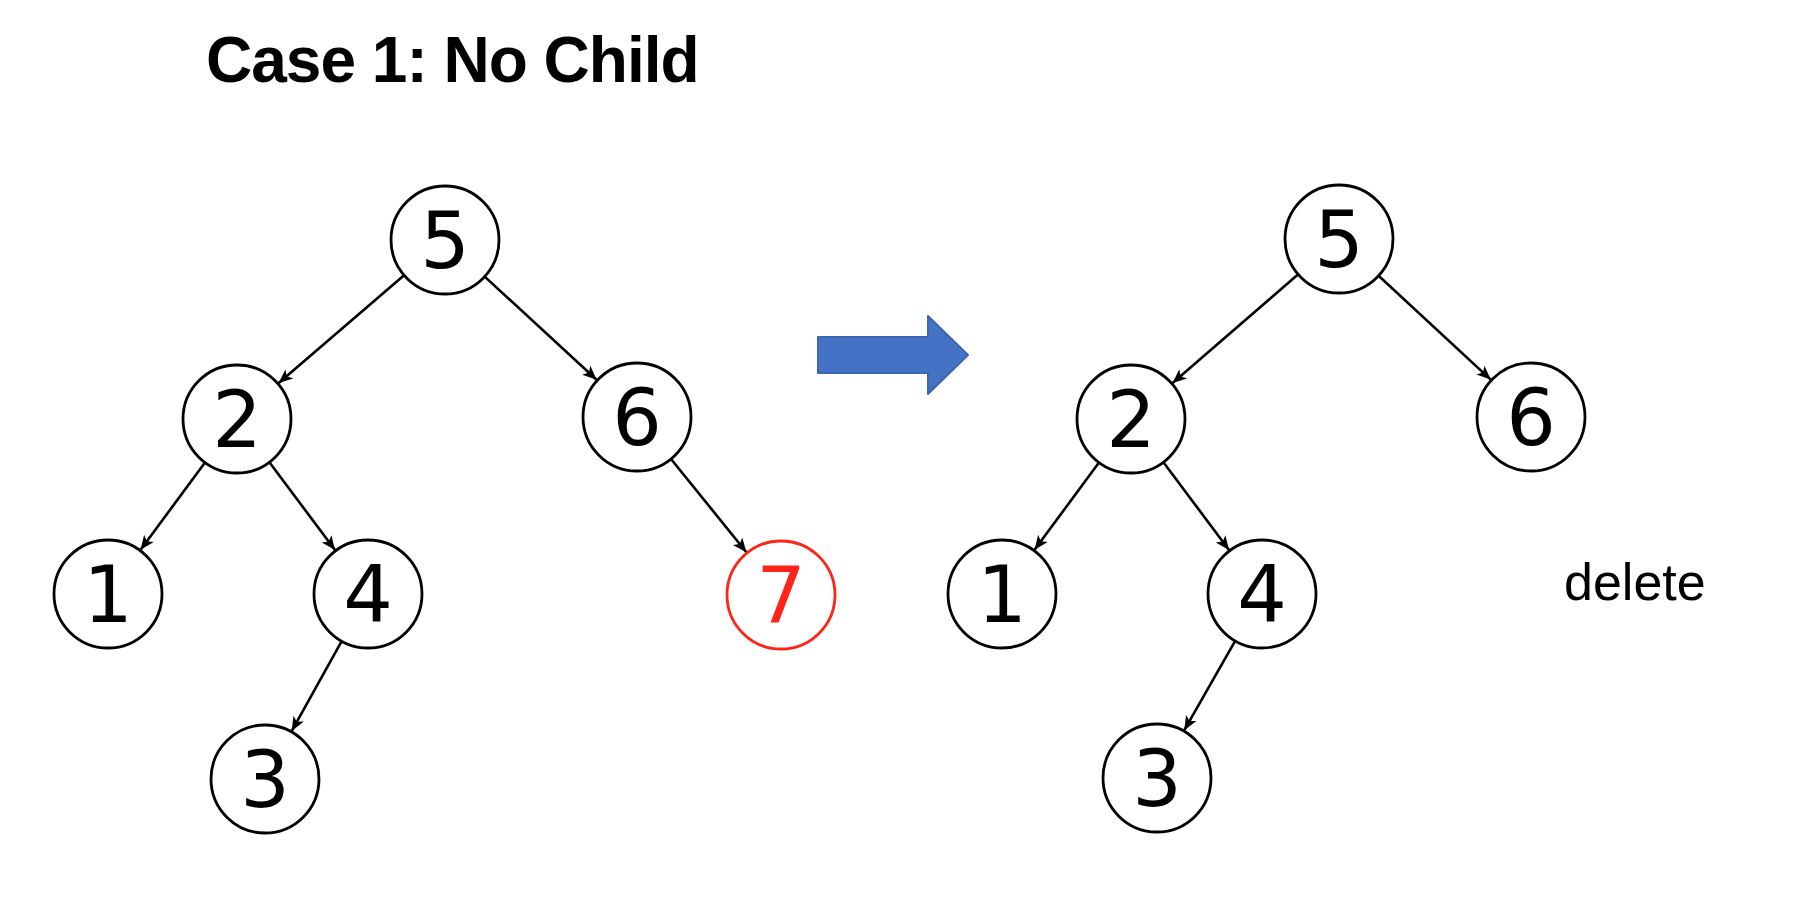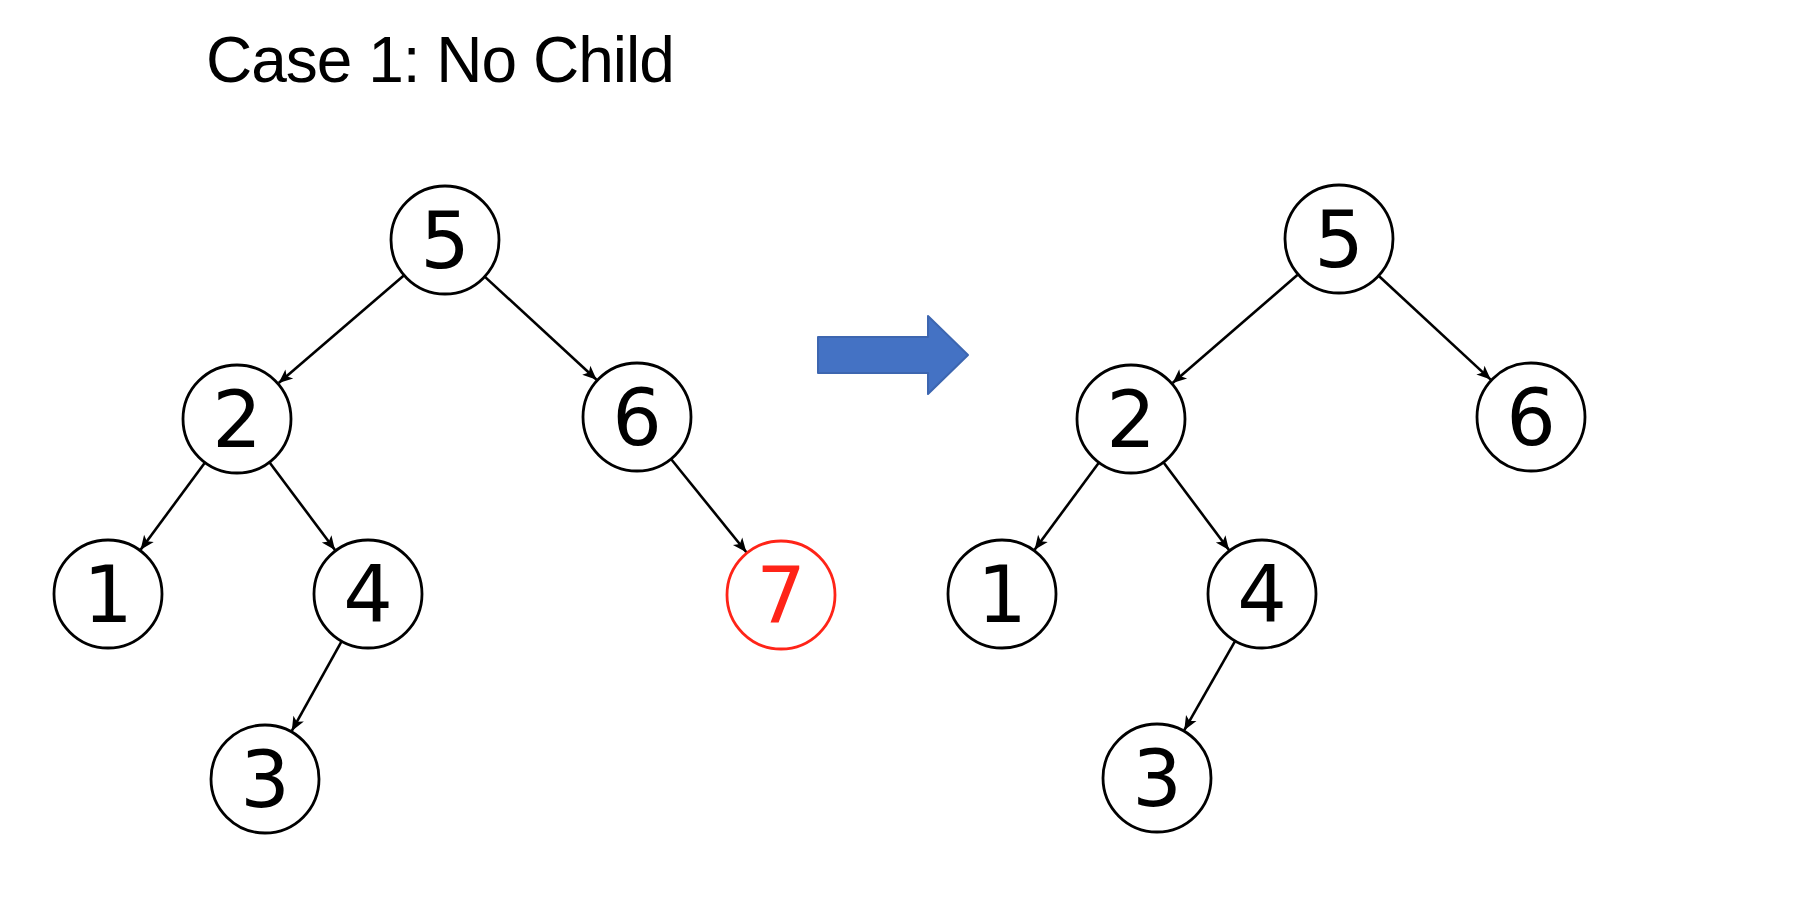--- a/index.html
+++ b/index.html
@@ -13,21 +13,21 @@
     height: 916px;
     background: #ffffff;
     overflow: hidden;
     font-family: "Liberation Sans", sans-serif;
   }
   .page-title {
     position: absolute;
     left: 206px;
     top: 28px;
     font-size: 64px;
-    font-weight: 400;
+    font-weight: 700;
     letter-spacing: -1px;
     line-height: 1;
     color: #000000;
     white-space: nowrap;
   }
   .delete-label {
     position: absolute;
     left: 1564px;
     top: 556px;
     font-size: 52px;
@@ -116,13 +116,14 @@
         <circle cx="1262" cy="594" r="54" fill="#ffffff" stroke="#000000" stroke-width="2.8"></circle>
         <text x="1262" y="622" fill="#000000" class="node-value">4</text>
       </g>
       <g>
         <circle cx="1157" cy="778" r="54" fill="#ffffff" stroke="#000000" stroke-width="2.8"></circle>
         <text x="1157" y="806" fill="#000000" class="node-value">3</text>
       </g>
       <path d="M818,337 L928,337 L928,316 L968,355 L928,394 L928,373 L818,373 Z" fill="#4472c4" stroke="#3d66b0" stroke-width="2" stroke-linejoin="round"></path>
     </svg>
   <div class="page-title">Case 1: No Child</div>
+  <div class="delete-label">delete</div>
 </div>
 
 </body></html>

